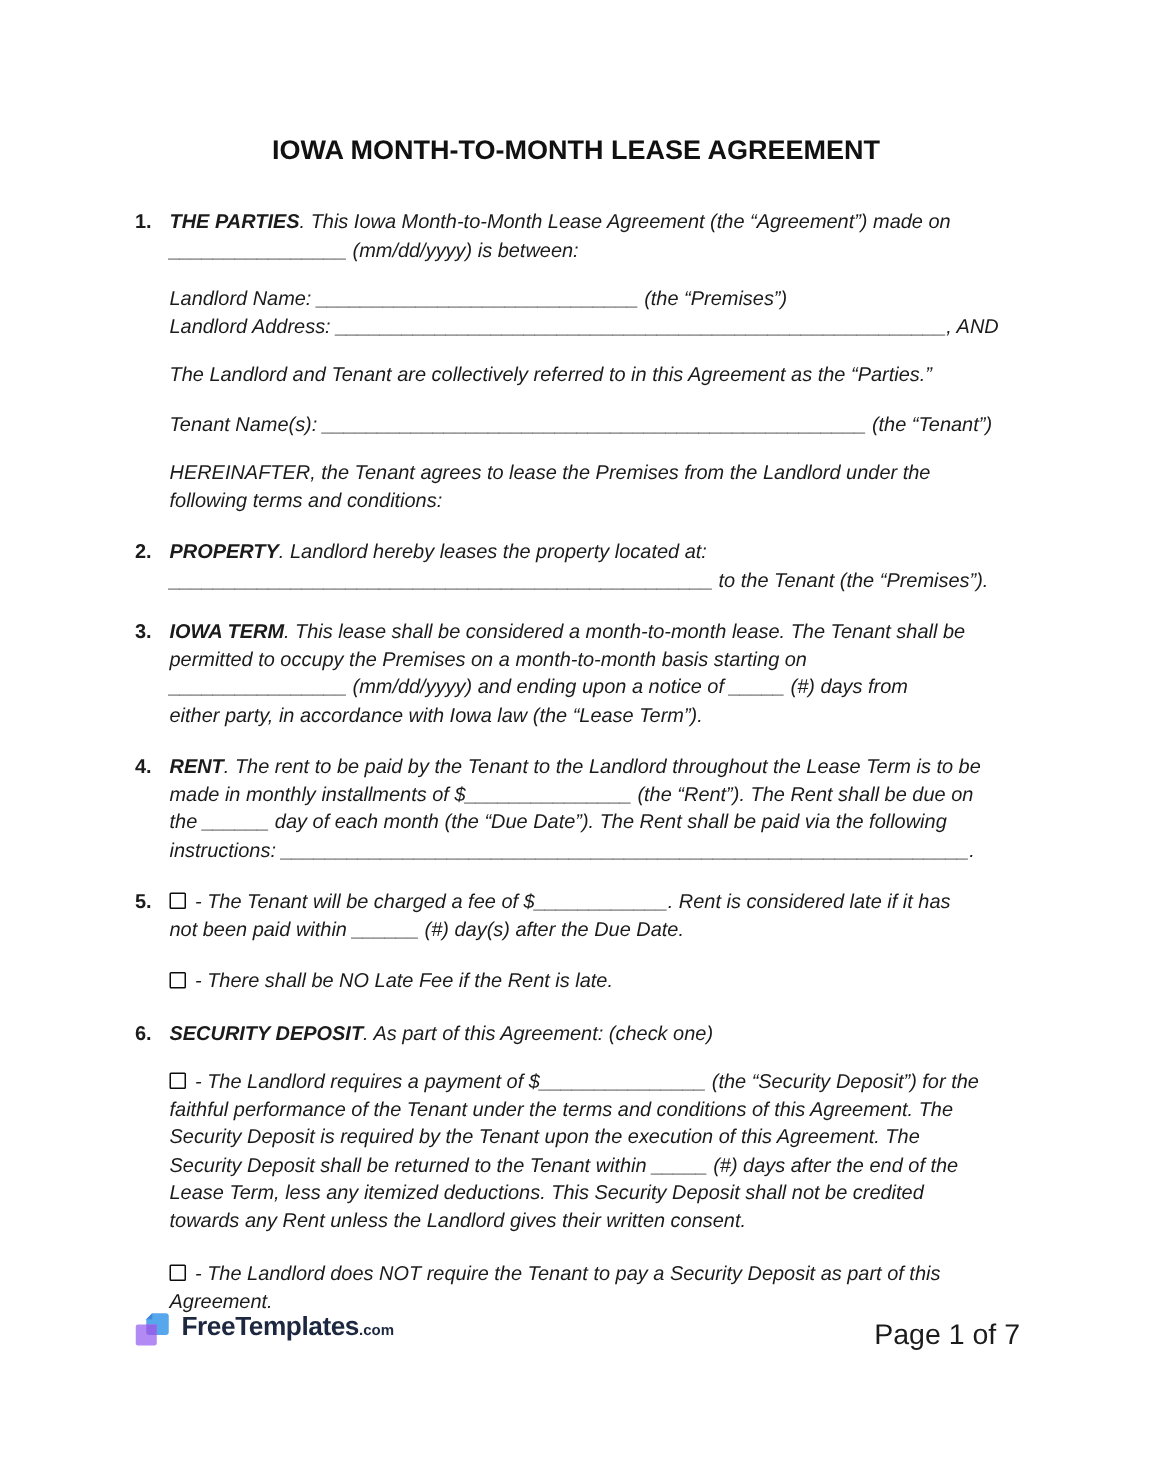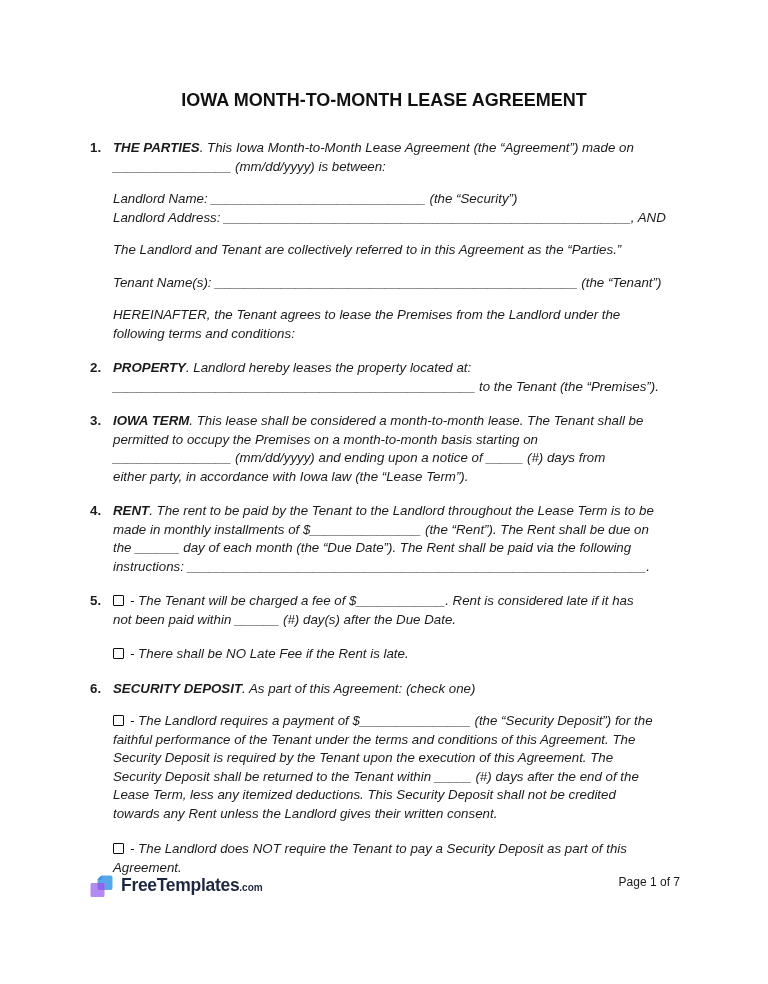--- a/index.html
+++ b/index.html
@@ -39,53 +39,53 @@
     border:1.8px solid #0c0c0c;
     border-radius:1px;
     margin-right:6px;
     vertical-align:-1px;
     background:#fff;
   }
   .footer {
     position:absolute;
     left:90px; right:88px; bottom:26px;
     display:flex;
-    align-items:flex-start;
+    align-items:flex-end;
     justify-content:space-between;
   }
   .brand { display:flex; align-items:center; gap:6px; }
   .brand-text { display:flex; align-items:baseline; }
   .brand-name {
     font-weight:bold;
     font-size:17.5px;
     letter-spacing:-0.3px;
     color:var(--brand-text, #1d2840);
   }
   .brand-suffix {
     font-weight:bold;
     font-size:10px;
     color:var(--brand-text, #1d2840);
   }
-  .page-number { font-size:12px; color:#1b1b1b; }
+  .page-number { font-size:19px; color:#1b1b1b; }
 </style>
 </head>
 <body>
 
 <div class="page">
 
   <h1 class="doc-title">IOWA MONTH-TO-MONTH LEASE AGREEMENT</h1>
 
   <div class="doc-body">
 
     <div class="section">
       <div class="sec-num">1.</div>
       <div class="sec-body">
         <p class="para"><span class="sec-heading">THE PARTIES</span><span>. This Iowa Month-to-Month Lease Agreement (the “Agreement”) made on
 ________________ (mm/dd/yyyy) is between:</span></p>
-        <p class="para">Landlord Name: _____________________________ (the “Security”)
+        <p class="para">Landlord Name: _____________________________ (the “Premises”)
 Landlord Address: _______________________________________________________, AND</p>
         <p class="para">The Landlord and Tenant are collectively referred to in this Agreement as the “Parties.”</p>
         <p class="para">Tenant Name(s): _________________________________________________ (the “Tenant”)</p>
         <p class="para">HEREINAFTER, the Tenant agrees to lease the Premises from the Landlord under the
 following terms and conditions:</p>
       </div>
     </div>
 
     <div class="section">
       <div class="sec-num">2.</div>

